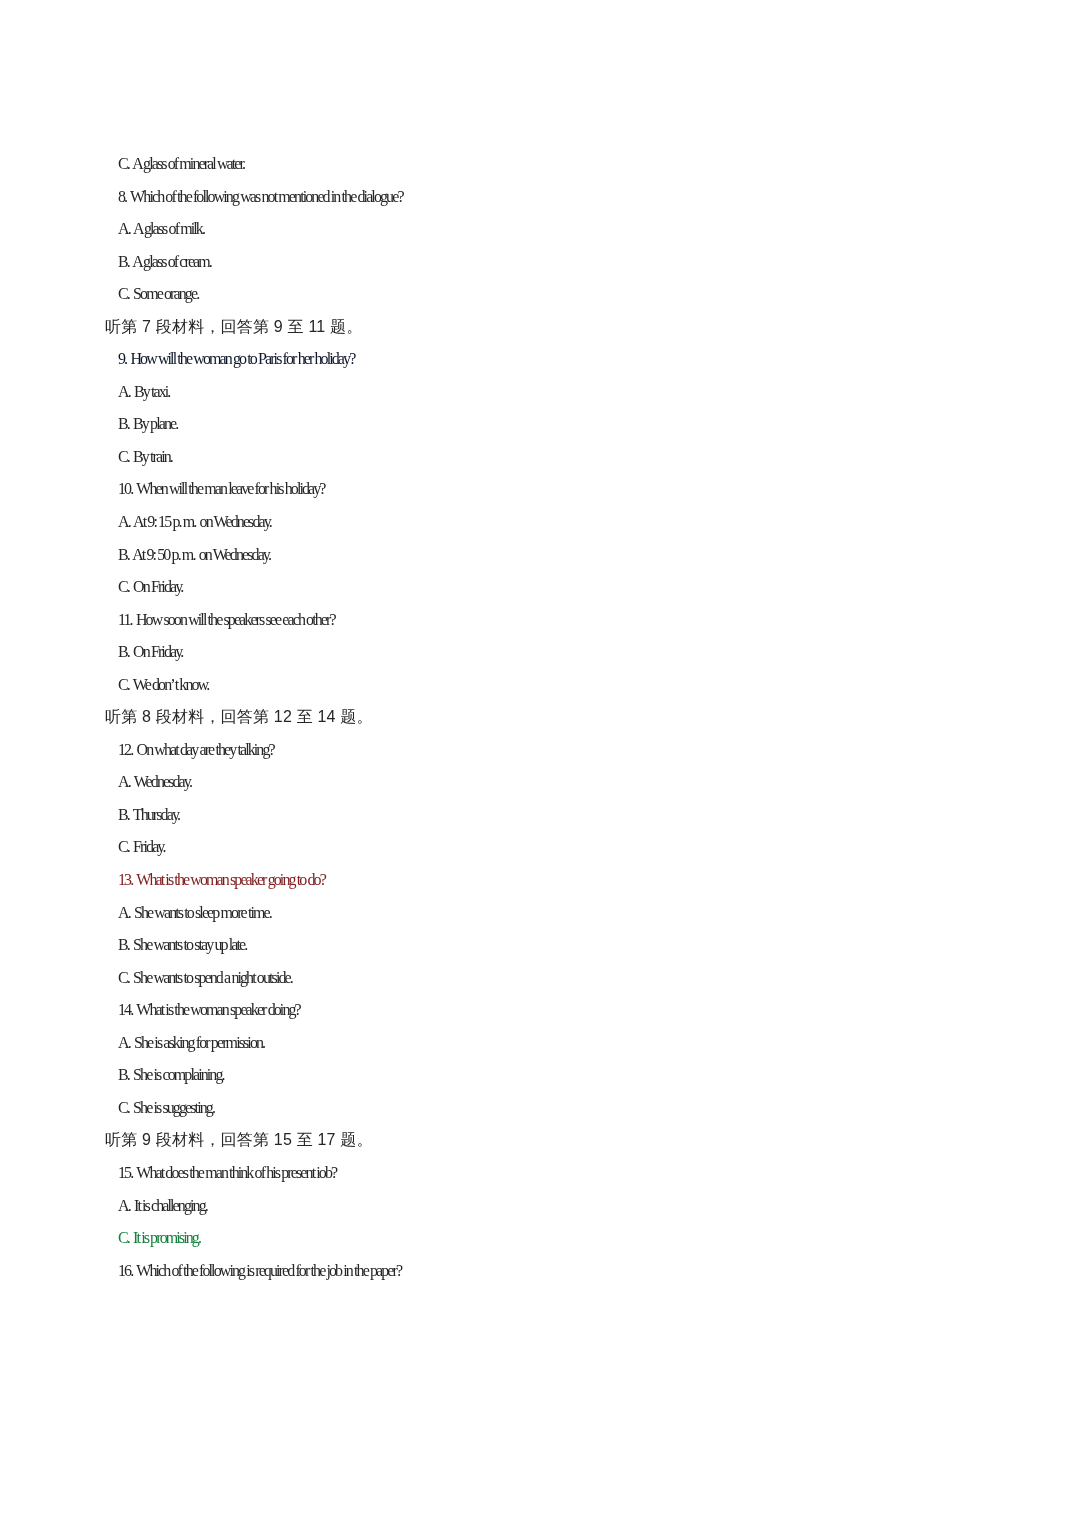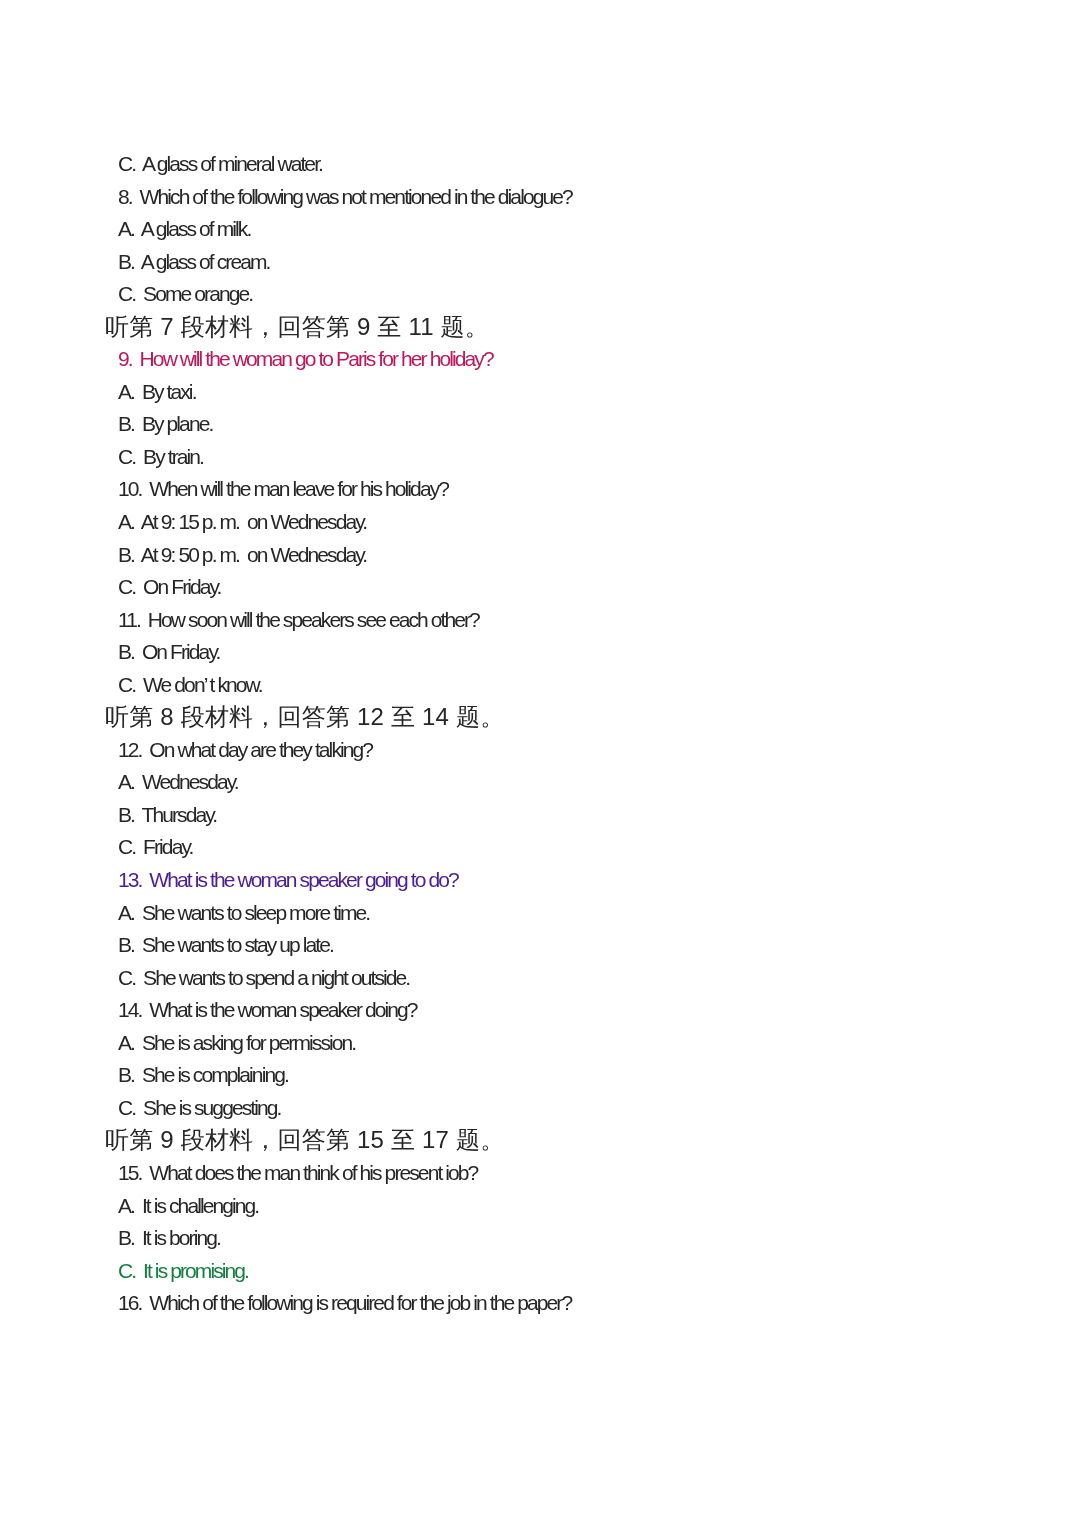--- a/index.html
+++ b/index.html
@@ -21,68 +21,67 @@
     top: 148px;
   }
   .line {
     display: block;
     white-space: pre;
     height: 32.55px;
     line-height: 32.55px;
     color: #262626;
   }
   .line.en {
-    font-family: Liberation Sans, sans-serif;
-    font-size: 21px;
+    font-family: Liberation Serif, serif;
+    font-size: 16px;
     letter-spacing: -1.9px;
     padding-left: 13px;
     font-weight: 400;
   }
   .line.zh {
     font-family: "Liberation Sans", "DejaVu Sans", sans-serif;
-    font-size: 24px;
+    font-size: 16px;
     letter-spacing: 0.2px;
     padding-left: 0;
   }
 </style>
 </head>
 <body style="background: rgb(255, 255, 255);">
 
 <div class="page">
   <div class="content">
       <div class="line en" style="color: rgb(38, 38, 38);">C.  A glass of mineral water.</div>
       <div class="line en" style="color: rgb(38, 38, 38);">8.  Which of the following was not mentioned in the dialogue?</div>
       <div class="line en" style="color: rgb(38, 38, 38);">A.  A glass of milk.</div>
       <div class="line en" style="color: rgb(38, 38, 38);">B.  A glass of cream.</div>
       <div class="line en" style="color: rgb(38, 38, 38);">C.  Some orange.</div>
       <div class="line zh" style="color: rgb(38, 38, 38);">听第 7 段材料，回答第 9 至 11 题。</div>
-      <div class="line en" style="color: #be185d;">9.  How will the woman go to Paris for her holiday?</div>
+      <div class="line en" style="color: #0f172a;">9.  How will the woman go to Paris for her holiday?</div>
       <div class="line en" style="color: rgb(38, 38, 38);">A.  By taxi.</div>
       <div class="line en" style="color: rgb(38, 38, 38);">B.  By plane.</div>
       <div class="line en" style="color: rgb(38, 38, 38);">C.  By train.</div>
       <div class="line en" style="color: rgb(38, 38, 38);">10.  When will the man leave for his holiday?</div>
       <div class="line en" style="color: rgb(38, 38, 38);">A.  At 9: 15 p. m.  on Wednesday.</div>
       <div class="line en" style="color: rgb(38, 38, 38);">B.  At 9: 50 p. m.  on Wednesday.</div>
       <div class="line en" style="color: rgb(38, 38, 38);">C.  On Friday.</div>
       <div class="line en" style="color: rgb(38, 38, 38);">11.  How soon will the speakers see each other?</div>
       <div class="line en" style="color: rgb(38, 38, 38);">B.  On Friday.</div>
       <div class="line en" style="color: rgb(38, 38, 38);">C.  We don’ t know.</div>
       <div class="line zh" style="color: rgb(38, 38, 38);">听第 8 段材料，回答第 12 至 14 题。</div>
       <div class="line en" style="color: rgb(38, 38, 38);">12.  On what day are they talking?</div>
       <div class="line en" style="color: rgb(38, 38, 38);">A.  Wednesday.</div>
       <div class="line en" style="color: rgb(38, 38, 38);">B.  Thursday.</div>
       <div class="line en" style="color: rgb(38, 38, 38);">C.  Friday.</div>
-      <div class="line en" style="color: #4c1d95;">13.  What is the woman speaker going to do?</div>
+      <div class="line en" style="color: #7f1d1d;">13.  What is the woman speaker going to do?</div>
       <div class="line en" style="color: rgb(38, 38, 38);">A.  She wants to sleep more time.</div>
       <div class="line en" style="color: rgb(38, 38, 38);">B.  She wants to stay up late.</div>
       <div class="line en" style="color: rgb(38, 38, 38);">C.  She wants to spend a night outside.</div>
       <div class="line en" style="color: rgb(38, 38, 38);">14.  What is the woman speaker doing?</div>
       <div class="line en" style="color: rgb(38, 38, 38);">A.  She is asking for permission.</div>
       <div class="line en" style="color: rgb(38, 38, 38);">B.  She is complaining.</div>
       <div class="line en" style="color: rgb(38, 38, 38);">C.  She is suggesting.</div>
       <div class="line zh" style="color: rgb(38, 38, 38);">听第 9 段材料，回答第 15 至 17 题。</div>
       <div class="line en" style="color: rgb(38, 38, 38);">15.  What does the man think of his present iob?</div>
       <div class="line en" style="color: rgb(38, 38, 38);">A.  It is challenging.</div>
-      <div class="line en" style="color: rgb(38, 38, 38);">B.  It is boring.</div>
       <div class="line en" style="color: #15803d;">C.  It is promising.</div>
       <div class="line en" style="color: rgb(38, 38, 38);">16.  Which of the following is required for the job in the paper?</div>
     </div>
 </div>
 
 </body></html>

